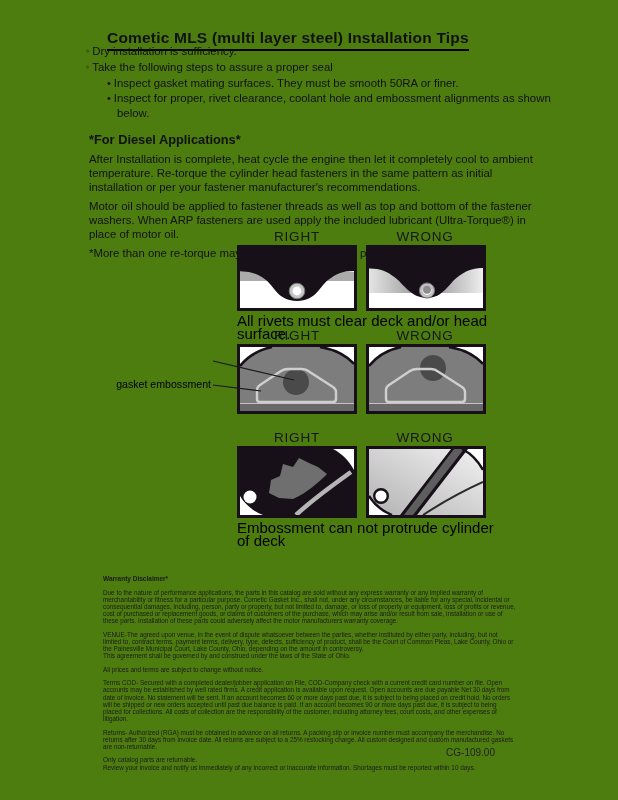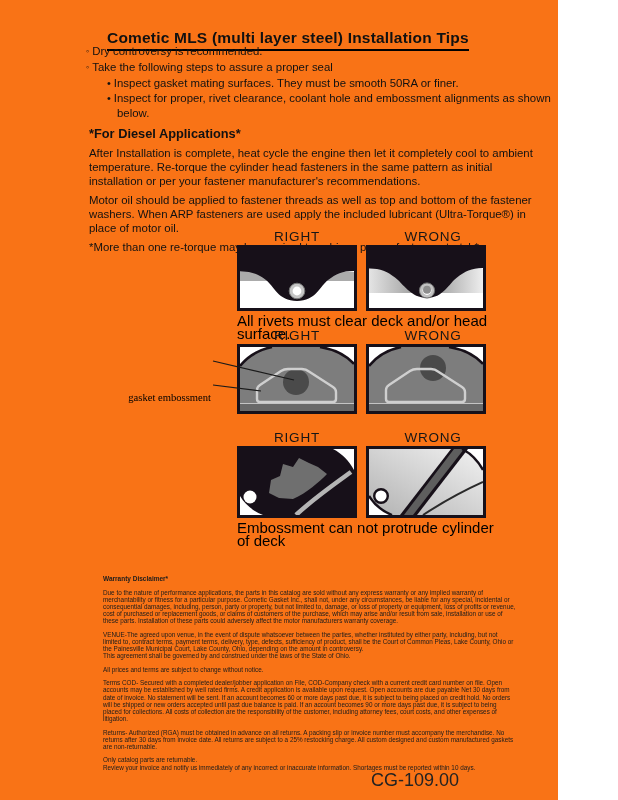--- a/index.html
+++ b/index.html
@@ -1,72 +1,72 @@
 <!DOCTYPE html>
 <html><head>
 <meta charset="utf-8">
 <style>
   html,body{margin:0;padding:0;}
   body{background:#ffffff;font-family:"Liberation Sans","DejaVu Sans",sans-serif;color:#111;}
-  #page{position:relative;width:558px;height:800px;background:#f97316;overflow:hidden;}
+  #page{position:relative;width:618px;height:800px;background:#4d7c0f;overflow:hidden;}
 
   
   #title{position:absolute;left:107px;top:19px;font-size:15.5px;font-weight:bold;
          letter-spacing:.2px;border-bottom:2px solid #000;padding-bottom:2px;}
 
   
   #tips{position:absolute;left:86px;top:44px;width:470px;font-size:11.4px;line-height:14.9px;}
   #tips ul{list-style:none;margin:0;padding:0;}
   li.b1{padding-left:10px;text-indent:-10px;}
   li.b1::before{content:"\25E6";font-size:9px;margin-right:3px;position:relative;top:-1px;}
   ul.sub{margin-left:21px !important;}
   li.b2{padding-left:10px;text-indent:-10px;}
   li.b2::before{content:"\2022";font-size:11px;margin-right:3px;}
 
   
-  #diesel{position:absolute;left:89px;top:126px;width:452px;font-size:11.4px;line-height:14.3px;}
+  #diesel{position:absolute;left:89px;top:132px;width:452px;font-size:11.4px;line-height:14.3px;}
   #diesel h2{margin:0;font-size:12.8px;line-height:15px;font-weight:bold;}
   #diesel p{margin:4.5px 0 0 0;}
 
   
   .diagram{position:absolute;left:237px;width:260px;}
   #diagram1{top:229px;} #diagram2{top:328px;} #diagram3{top:430px;}
-  .lblrow{display:flex;gap:16px;margin-bottom:1px;}
+  .lblrow{display:flex;gap:8px;margin-bottom:1px;}
   .lblrow span{display:block;width:120px;text-align:center;font-size:13.5px;
                letter-spacing:.8px;color:#161616;}
   .boxrow{display:flex;gap:9px;}
   .dbox{border:3px solid #171019;background:#fff;font-size:0;line-height:0;}
   .caption{font-size:15px;line-height:13px;margin-top:3px;color:#000;}
 
   
   .ptr-label{position:absolute;width:101px;text-align:right;font-size:10.6px;line-height:11.4px;color:#000;}
   #coolant-label{left:110px;top:344px;}
-  #gasket-label{left:110px;top:392px;font-family:Liberation Serif, serif;}
+  #gasket-label{left:110px;top:379px;}
   #leader-overlay{position:absolute;left:210px;top:352px;z-index:5;}
 
   
   #warranty{position:absolute;left:103px;top:575px;width:413px;font-size:6.35px;
             line-height:7.15px;color:#1c1c1c;}
   #warranty h3{margin:0;font-size:6.5px;font-weight:bold;}
   #warranty p{margin:6.4px 0 0 0;white-space:pre-line;}
 
   
-  #pagenum{position:absolute;left:335px;top:770px;width:160px;text-align:center;
-           font-size:18px;color:#222;}
+  #pagenum{position:absolute;left:335px;top:747px;width:160px;text-align:right;
+           font-size:10px;color:#222;}
 </style>
 </head>
 <body>
 
 <div id="page">
 
   <h1 id="title">Cometic MLS (multi layer steel) Installation Tips</h1>
 
   <div id="tips">
     <ul>
-      <li class="b1"><span>Dry controversy is recommended.</span></li>
+      <li class="b1"><span>Dry installation is sufficiency.</span></li>
       <li class="b1"><span>Take the following steps to assure a proper seal</span></li>
     </ul>
     <ul class="sub">
       <li class="b2"><span>Inspect gasket mating surfaces.  They must be smooth 50RA or finer.</span></li>
       <li class="b2"><span>Inspect for proper, rivet clearance, coolant hole and embossment alignments as shown below.</span></li>
     </ul>
   </div>
 
   <div id="diesel">
     <h2>*For Diesel Applications*</h2>

